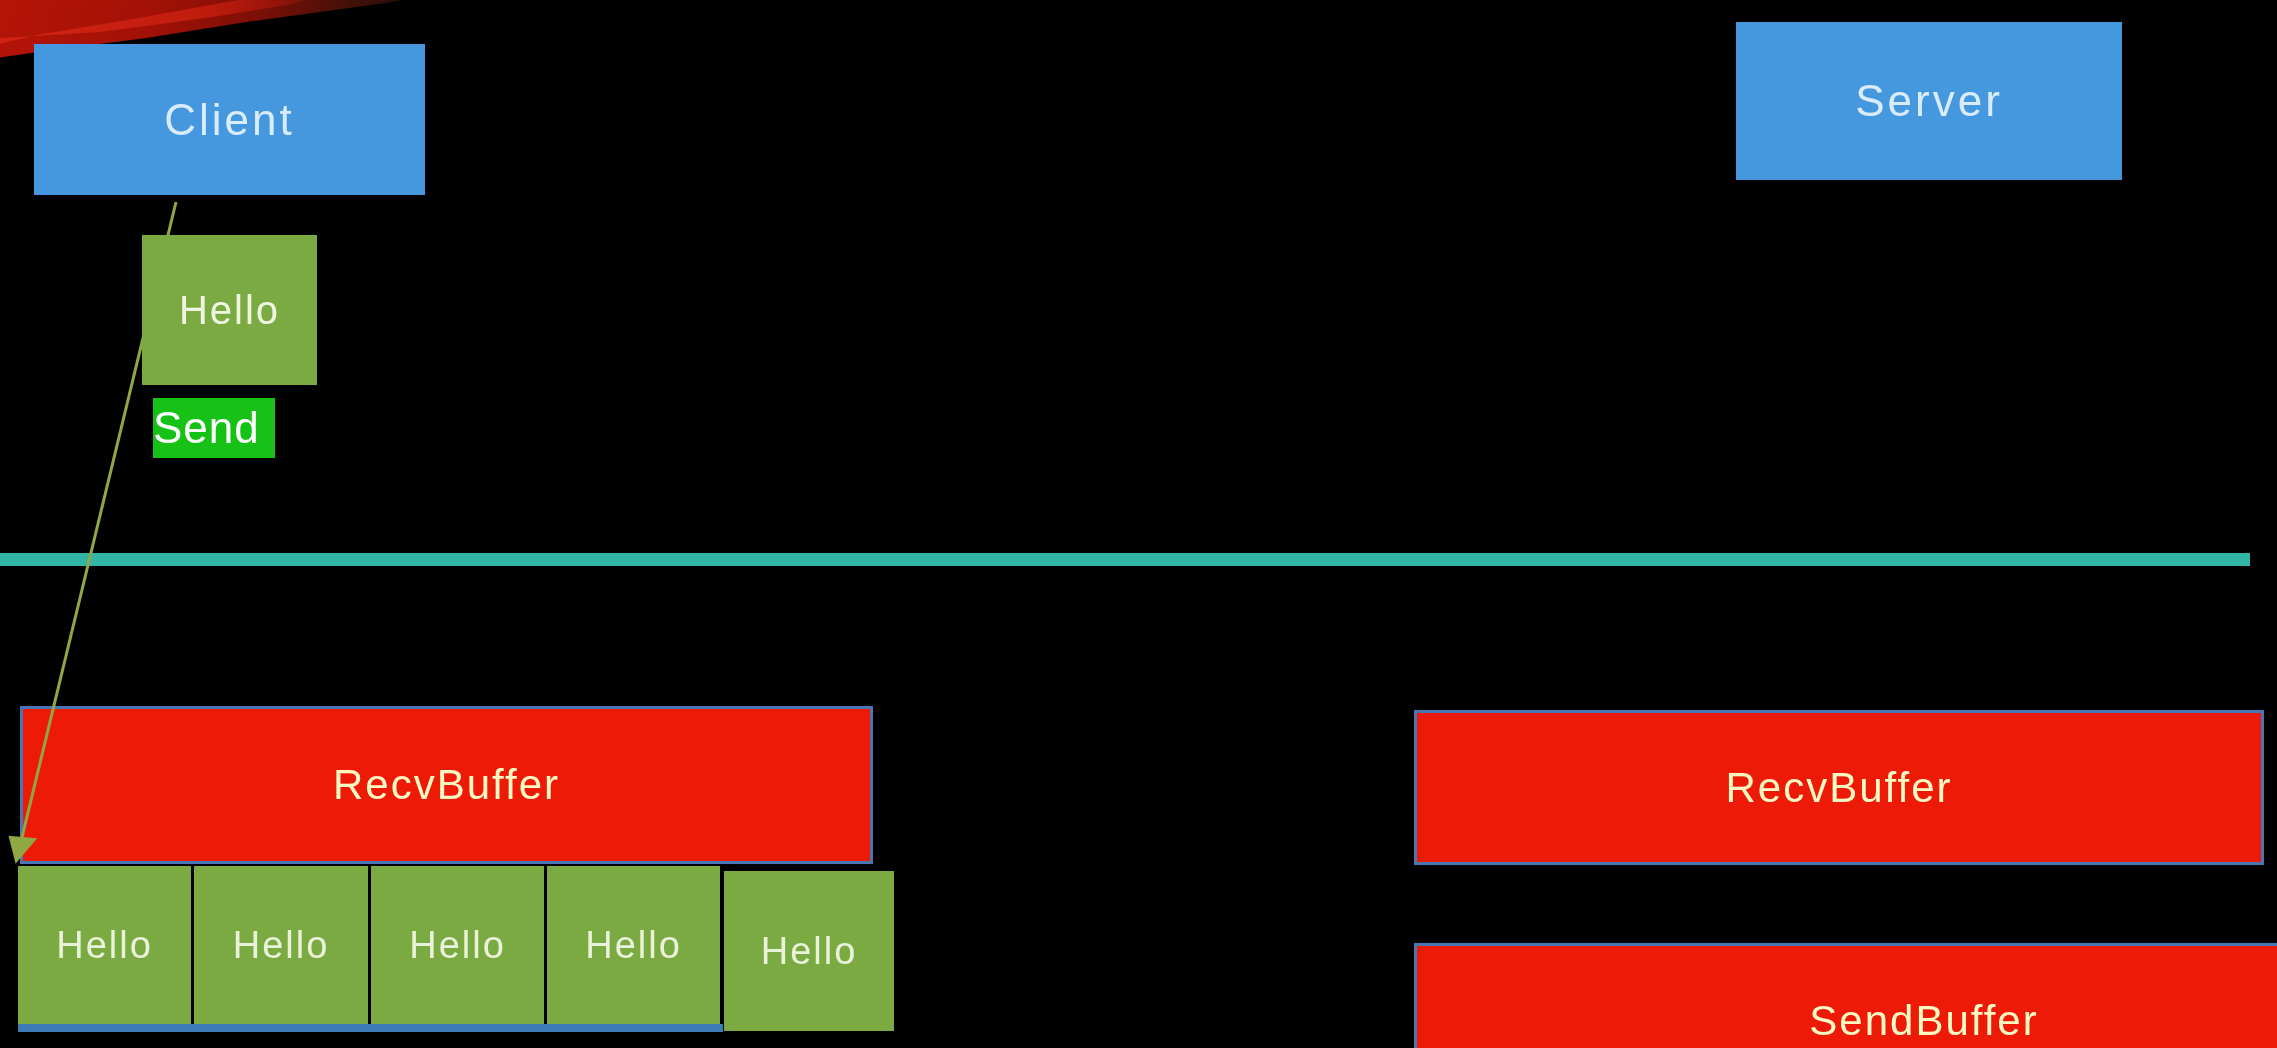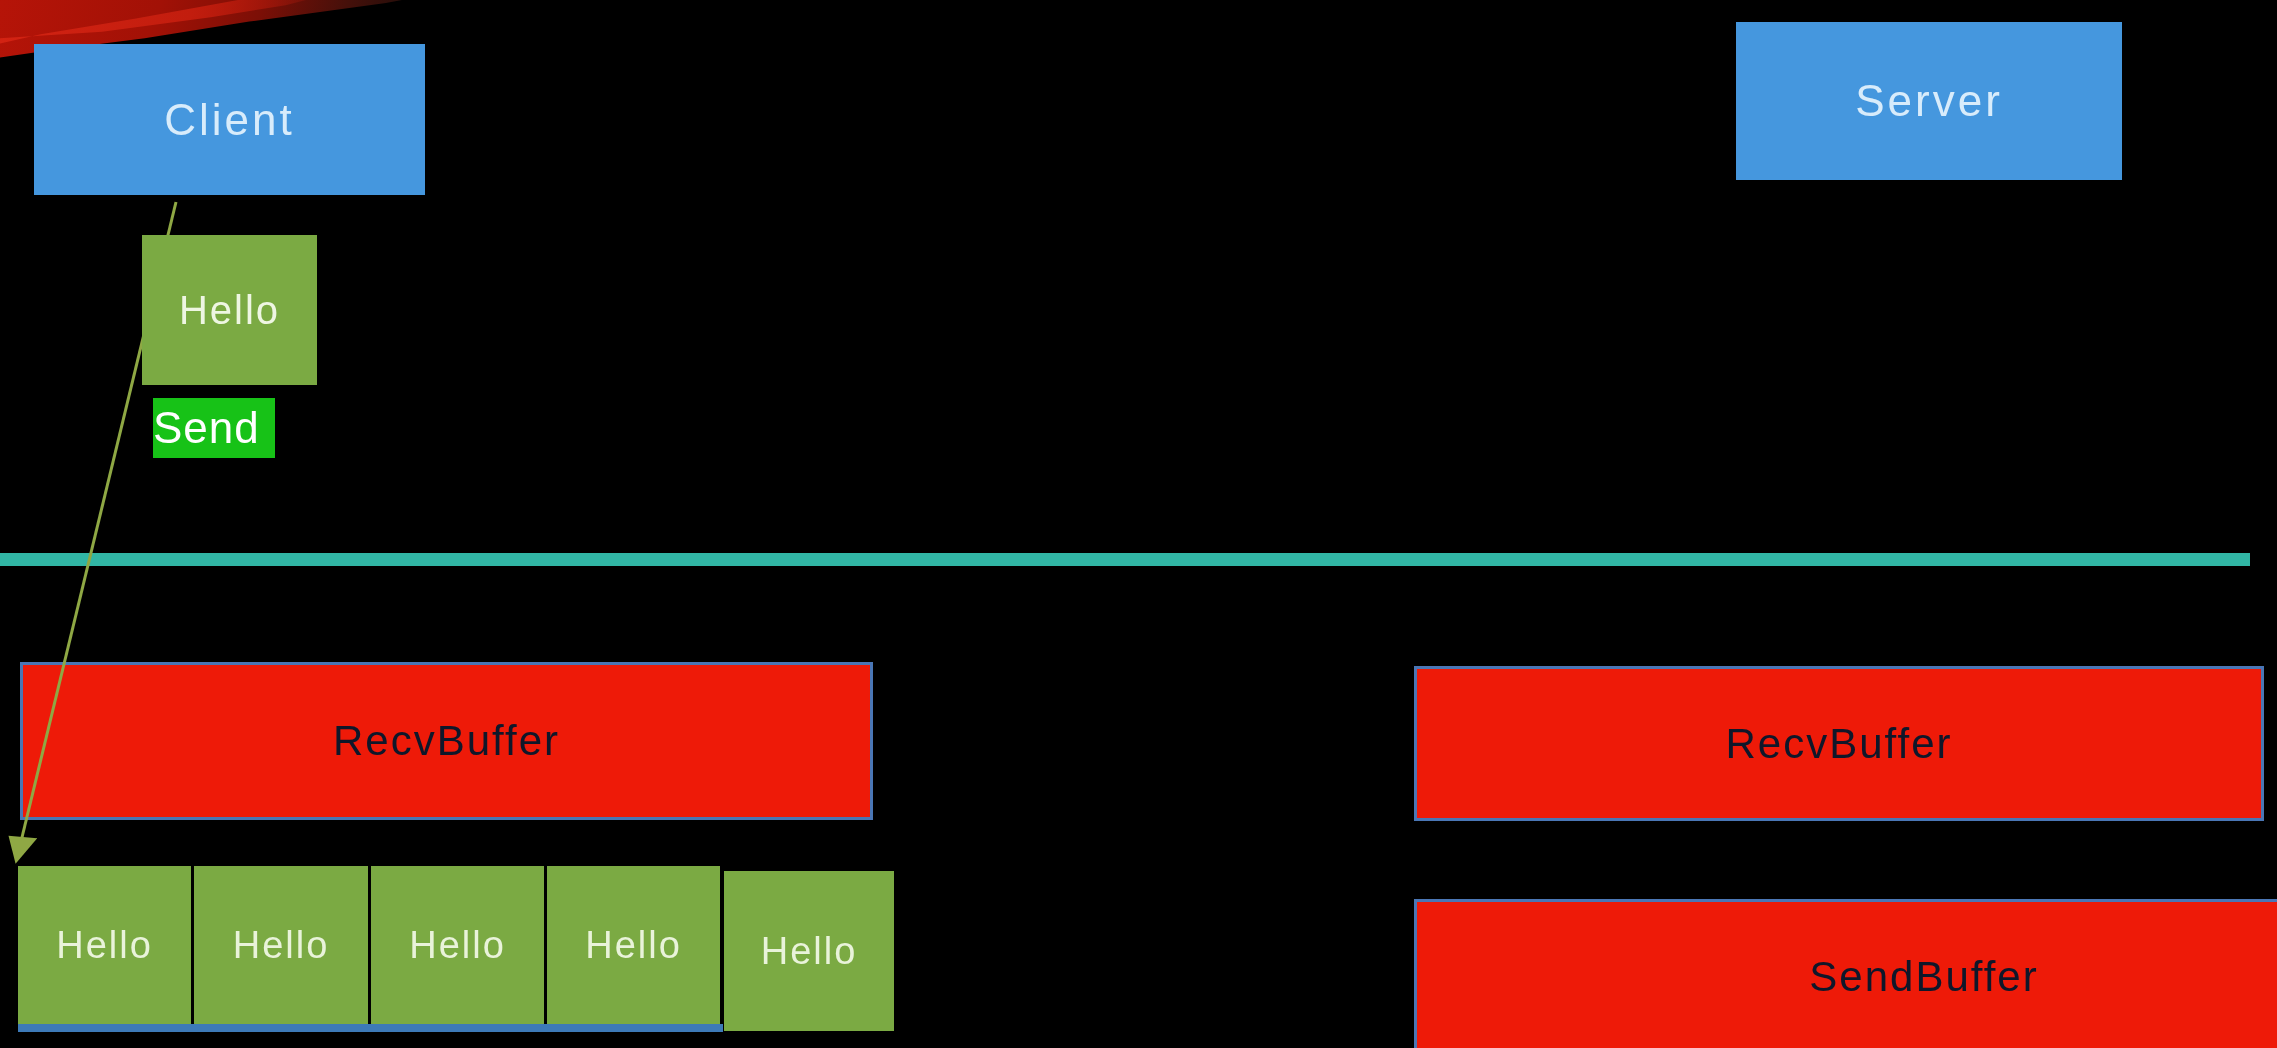--- a/index.html
+++ b/index.html
@@ -74,28 +74,29 @@
   .divider {
     left: 0; top: 553px;
     width: 2250px; height: 13px;
     background: #31b6a5;
     z-index: 3;
   }
 
   .buffer {
     background: #ee1a08;
     border: 3px solid #4a76b5;
-    color: #0f172a;
+    color: #fef9c3;
     display: flex;
     align-items: center;
     justify-content: center;
     font-size: 42px;
     letter-spacing: 2px;
     box-sizing: border-box;
     z-index: 4;
+    margin-top: 44px;
   }
   .buffer.recv-left  { left: 20px;   top: 662px; width: 853px; height: 158px; }
   .buffer.recv-right { left: 1414px; top: 666px; width: 850px; height: 155px; }
   .buffer.send-right { left: 1414px; top: 899px; width: 1020px; height: 156px; }
 
   .queue-strip {
     left: 18px; top: 1024px;
     width: 705px; height: 8px;
     background: #3d7ab8;
     z-index: 8;

